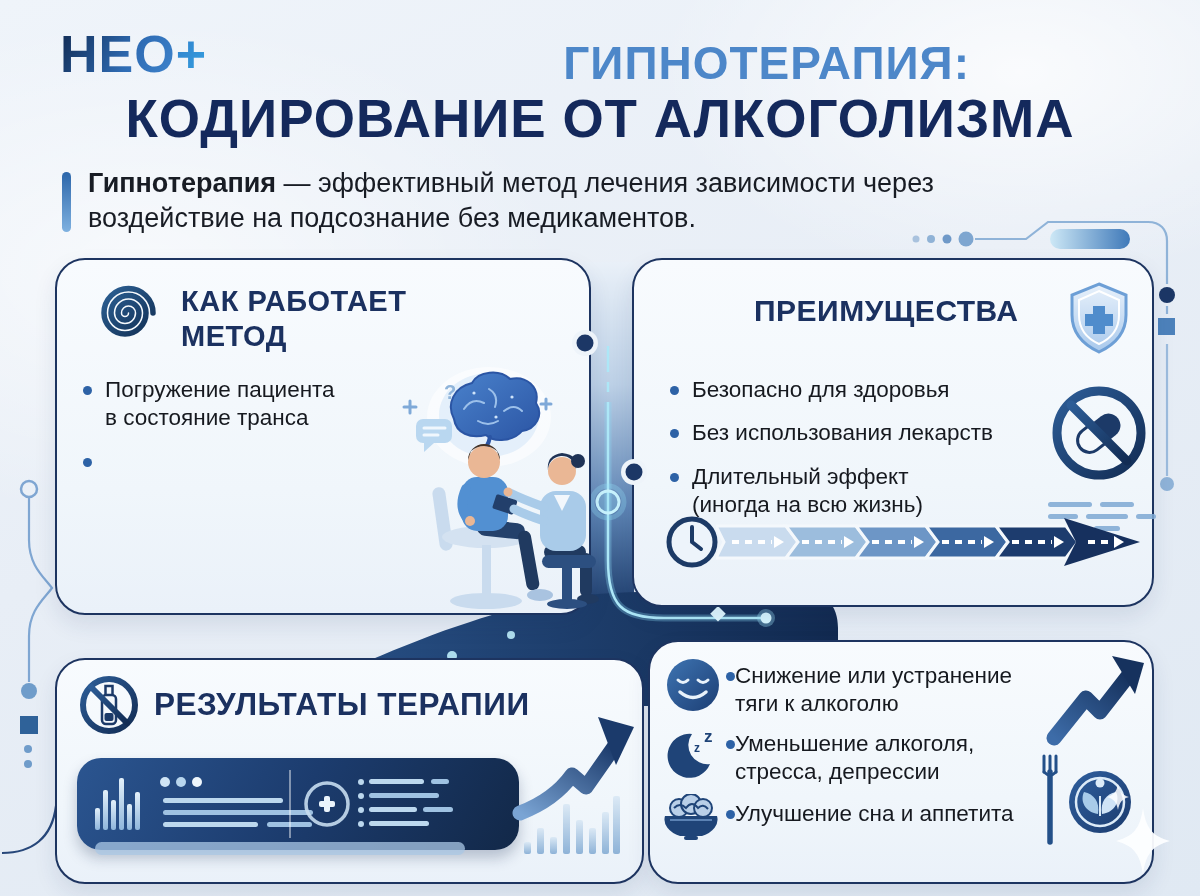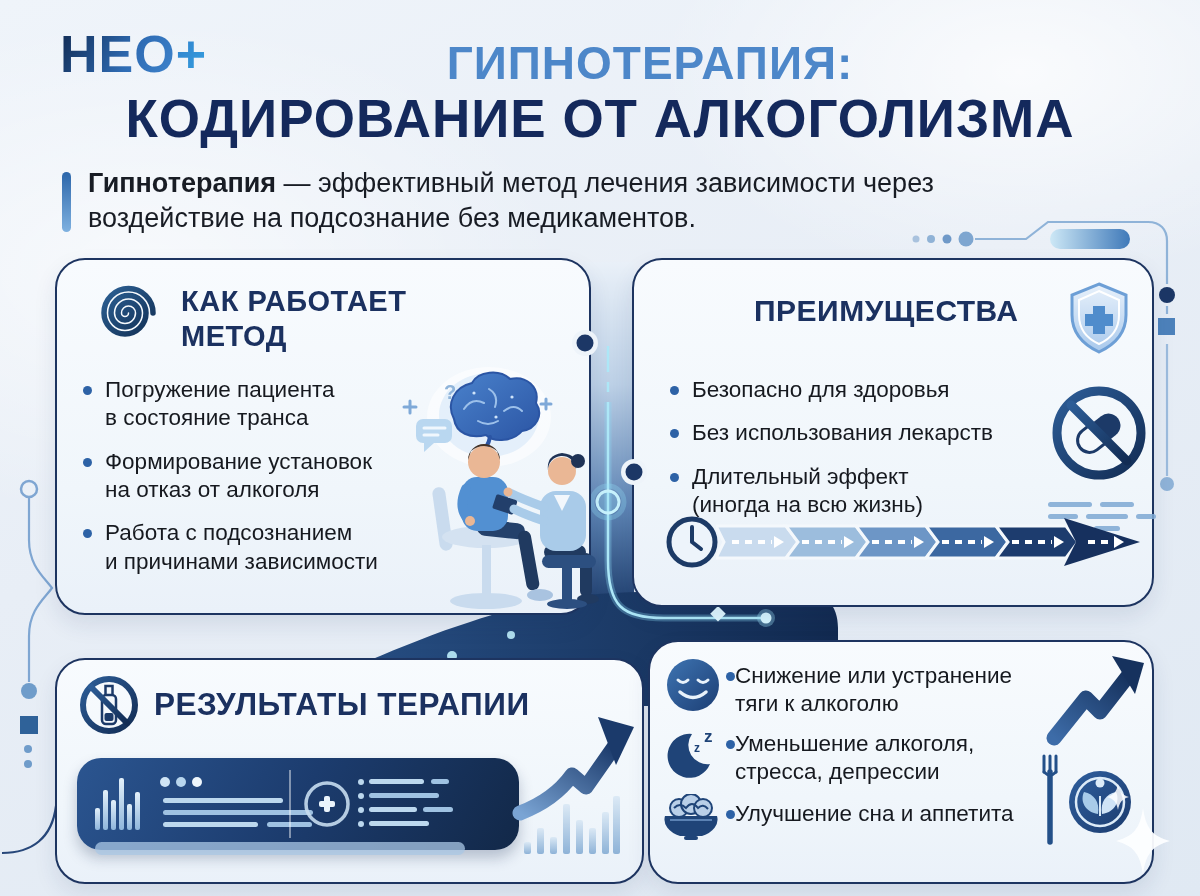--- a/index.html
+++ b/index.html
@@ -11,21 +11,21 @@
       radial-gradient(600px 360px at 12% 30%, rgba(255,255,255,.6), rgba(255,255,255,0) 70%),
       linear-gradient(160deg,#eff4fa 0%,#e8eef6 45%,#e0e9f3 100%);
   }
   .abs{position:absolute}
   svg{display:block}
 
   
   .logo{left:60px;top:24px;font-size:52px;font-weight:800;letter-spacing:1px;z-index:4}
   .logo .neo{background:linear-gradient(120deg,#15335f 10%,#2f6cb4 60%,#3f86cf);-webkit-background-clip:text;background-clip:text;color:transparent}
   .logo .plus{background:linear-gradient(120deg,#2f7cc9,#36a3e2);-webkit-background-clip:text;background-clip:text;color:transparent}
-  .title1{left:330px;top:36px;width:640px;text-align:center;font-size:46px;font-weight:800;letter-spacing:1px;color:#4d87c9;z-index:4}
+  .title1{left:330px;top:36px;width:640px;text-align:right;font-size:46px;font-weight:800;letter-spacing:1px;color:#4d87c9;z-index:4}
   .title2{left:0;top:88px;width:1200px;text-align:center;font-size:53px;font-weight:700;letter-spacing:1px;color:#14295c;z-index:4}
   .intro-bar{left:62px;top:172px;width:9px;height:60px;border-radius:5px;background:linear-gradient(180deg,#2c66aa,#7fb1e0);z-index:4}
   .intro{left:88px;top:166px;width:980px;font-size:27px;line-height:1.3;color:#181c24;white-space:pre-line;z-index:4}
   .intro b{font-weight:800}
 
   
   .card{position:absolute;background:linear-gradient(180deg,#f8fbfe 0%,#f0f6fb 65%,#eaf1f9 100%);
         border:2.5px solid #1d3460;border-radius:30px;box-shadow:0 10px 22px rgba(26,52,96,.10);z-index:2}
   #card-method{left:55px;top:258px;width:532px;height:353px}
   #card-benefits{left:632px;top:258px;width:518px;height:345px}
@@ -129,27 +129,20 @@
   <div class="abs section-title" style="left:124px;top:24px;font-size:29px;line-height:1.2">КАК РАБОТАЕТ
 МЕТОД</div>
   <ul class="bullets abs" style="left:26px;top:116px;width:330px">
     <li>
         <span class="dot"></span>
         <span class="txt">Погружение пациента
 в состояние транса</span>
       </li>
     <li>
         <span class="dot"></span>
-        <span class="txt">Формирование установок
-на отказ от алкоголя</span>
-      </li>
-    <li>
-        <span class="dot"></span>
-        <span class="txt">Работа с подсознанием
-и причинами зависимости</span>
       </li>
   </ul>
 
   <span class="abs" style="left:337px;top:99px">
     <svg width="205" height="252" viewBox="0 0 205 252">
       <defs>
         <linearGradient id="brg" x1="0" y1="0" x2="1" y2="1">
             <stop offset="0" stop-color="#4a82cc"></stop>
             <stop offset="1" stop-color="#2b55a4"></stop>
           </linearGradient>

